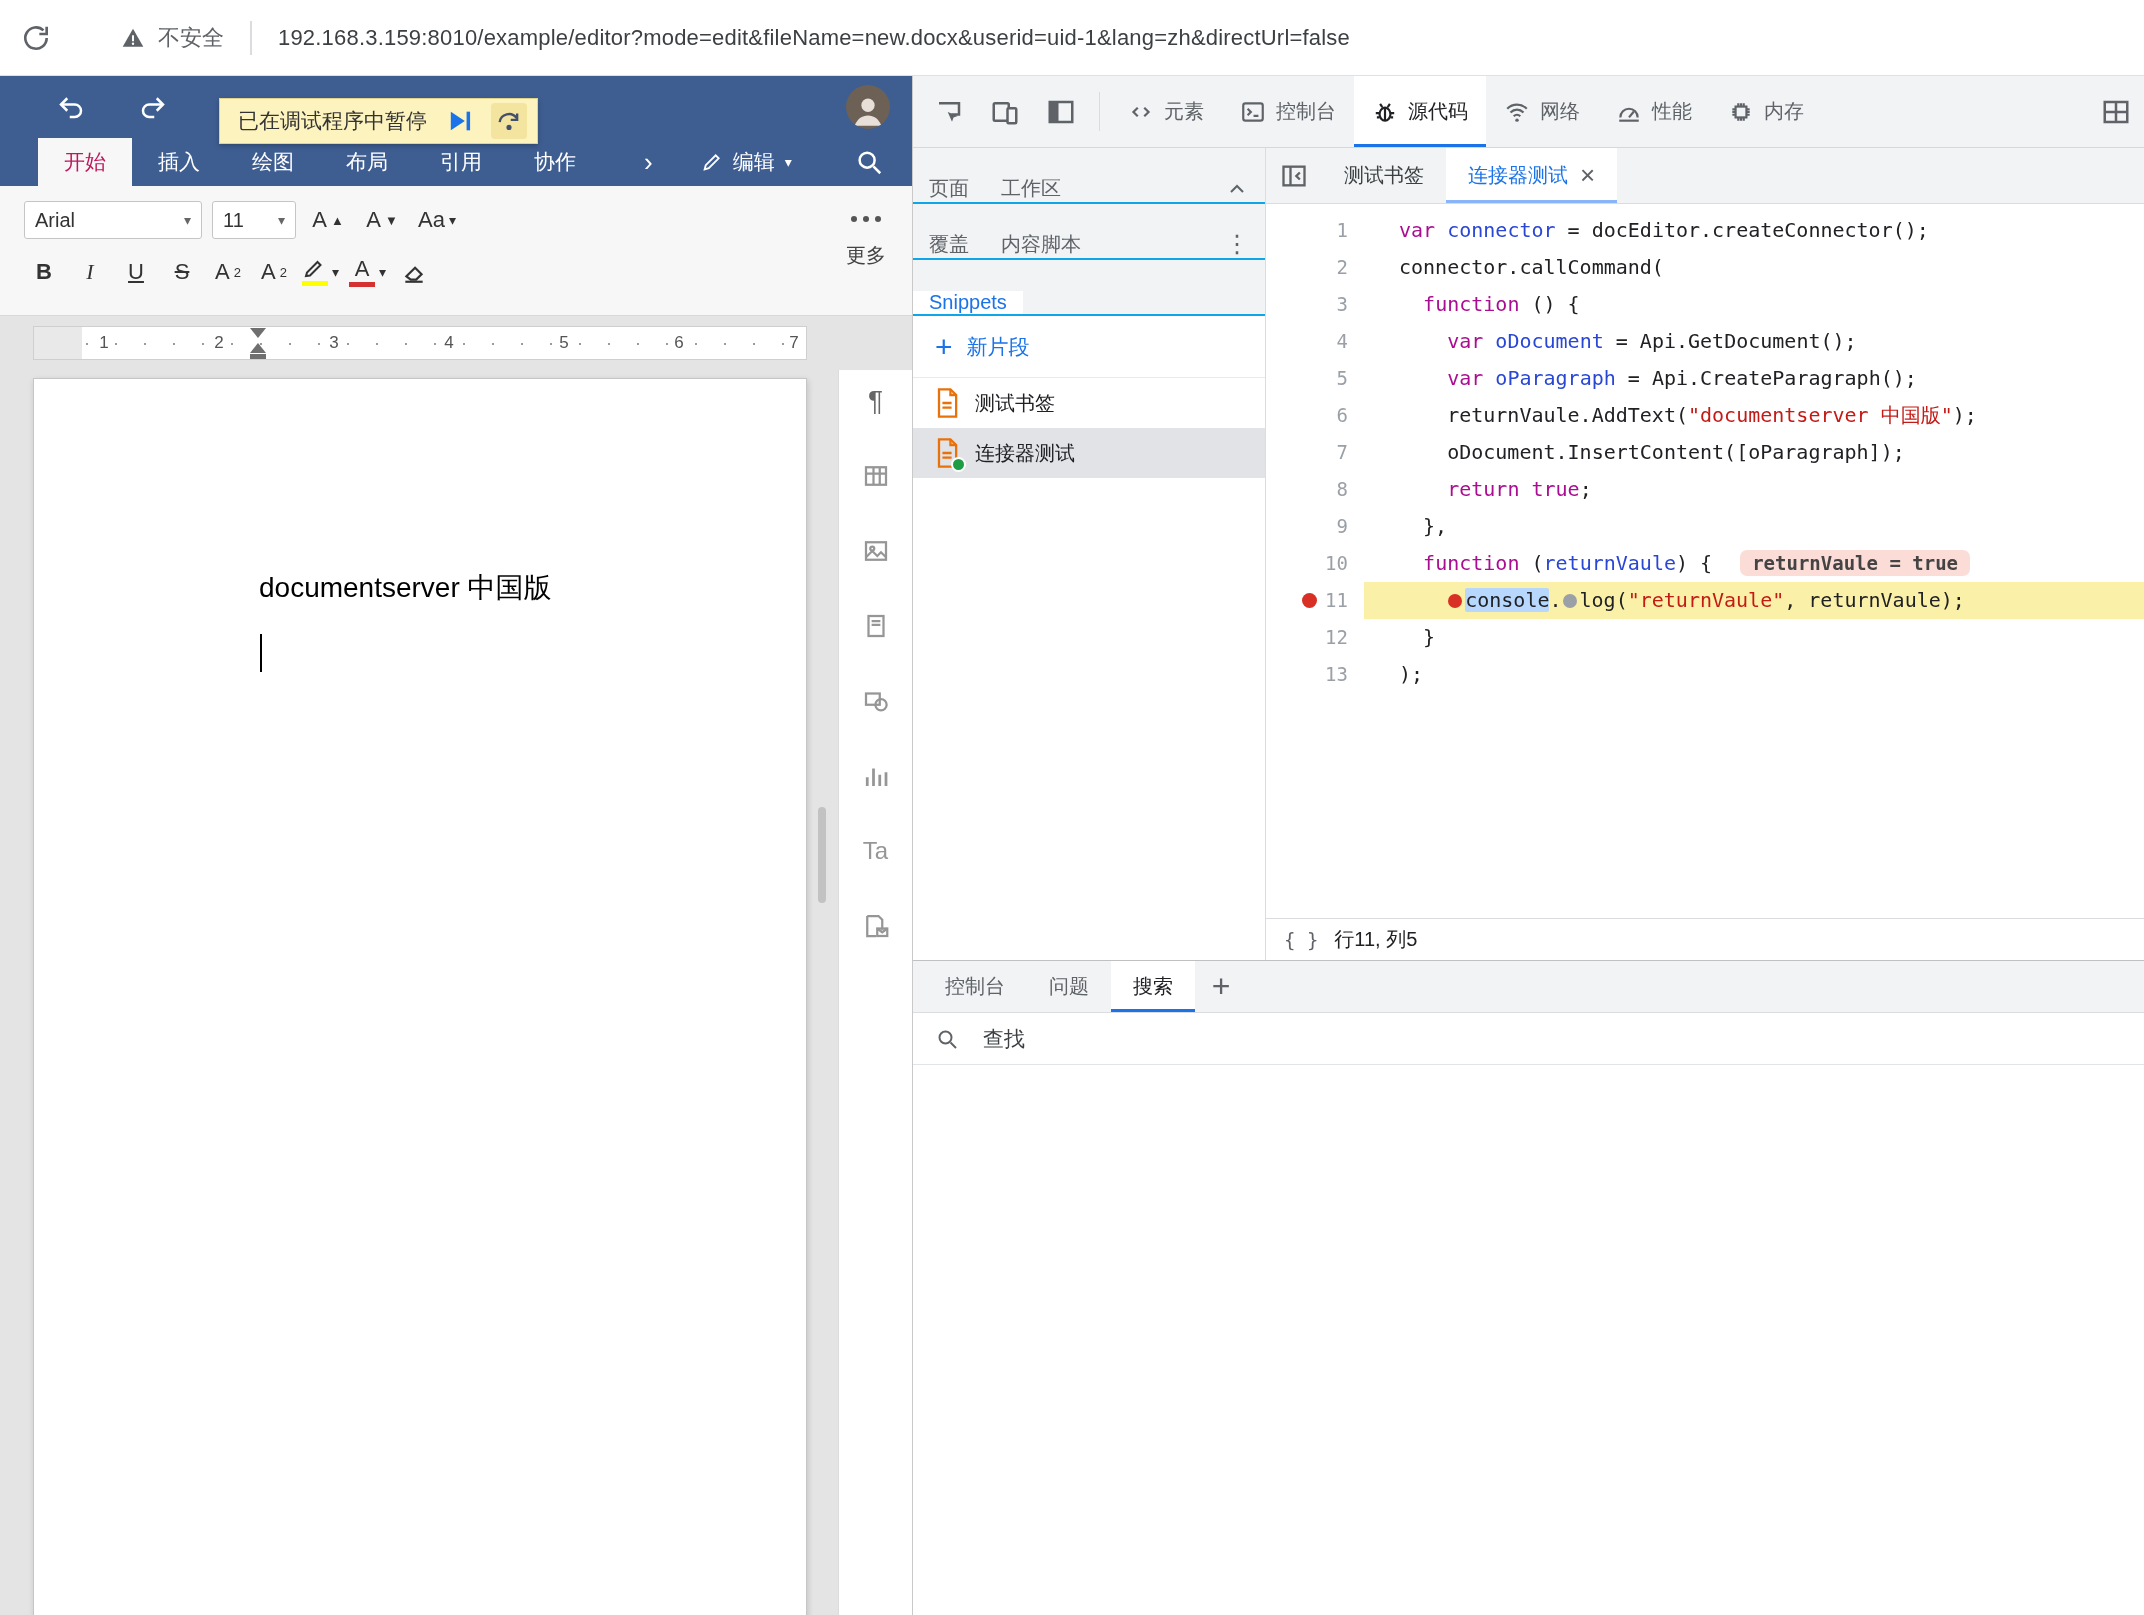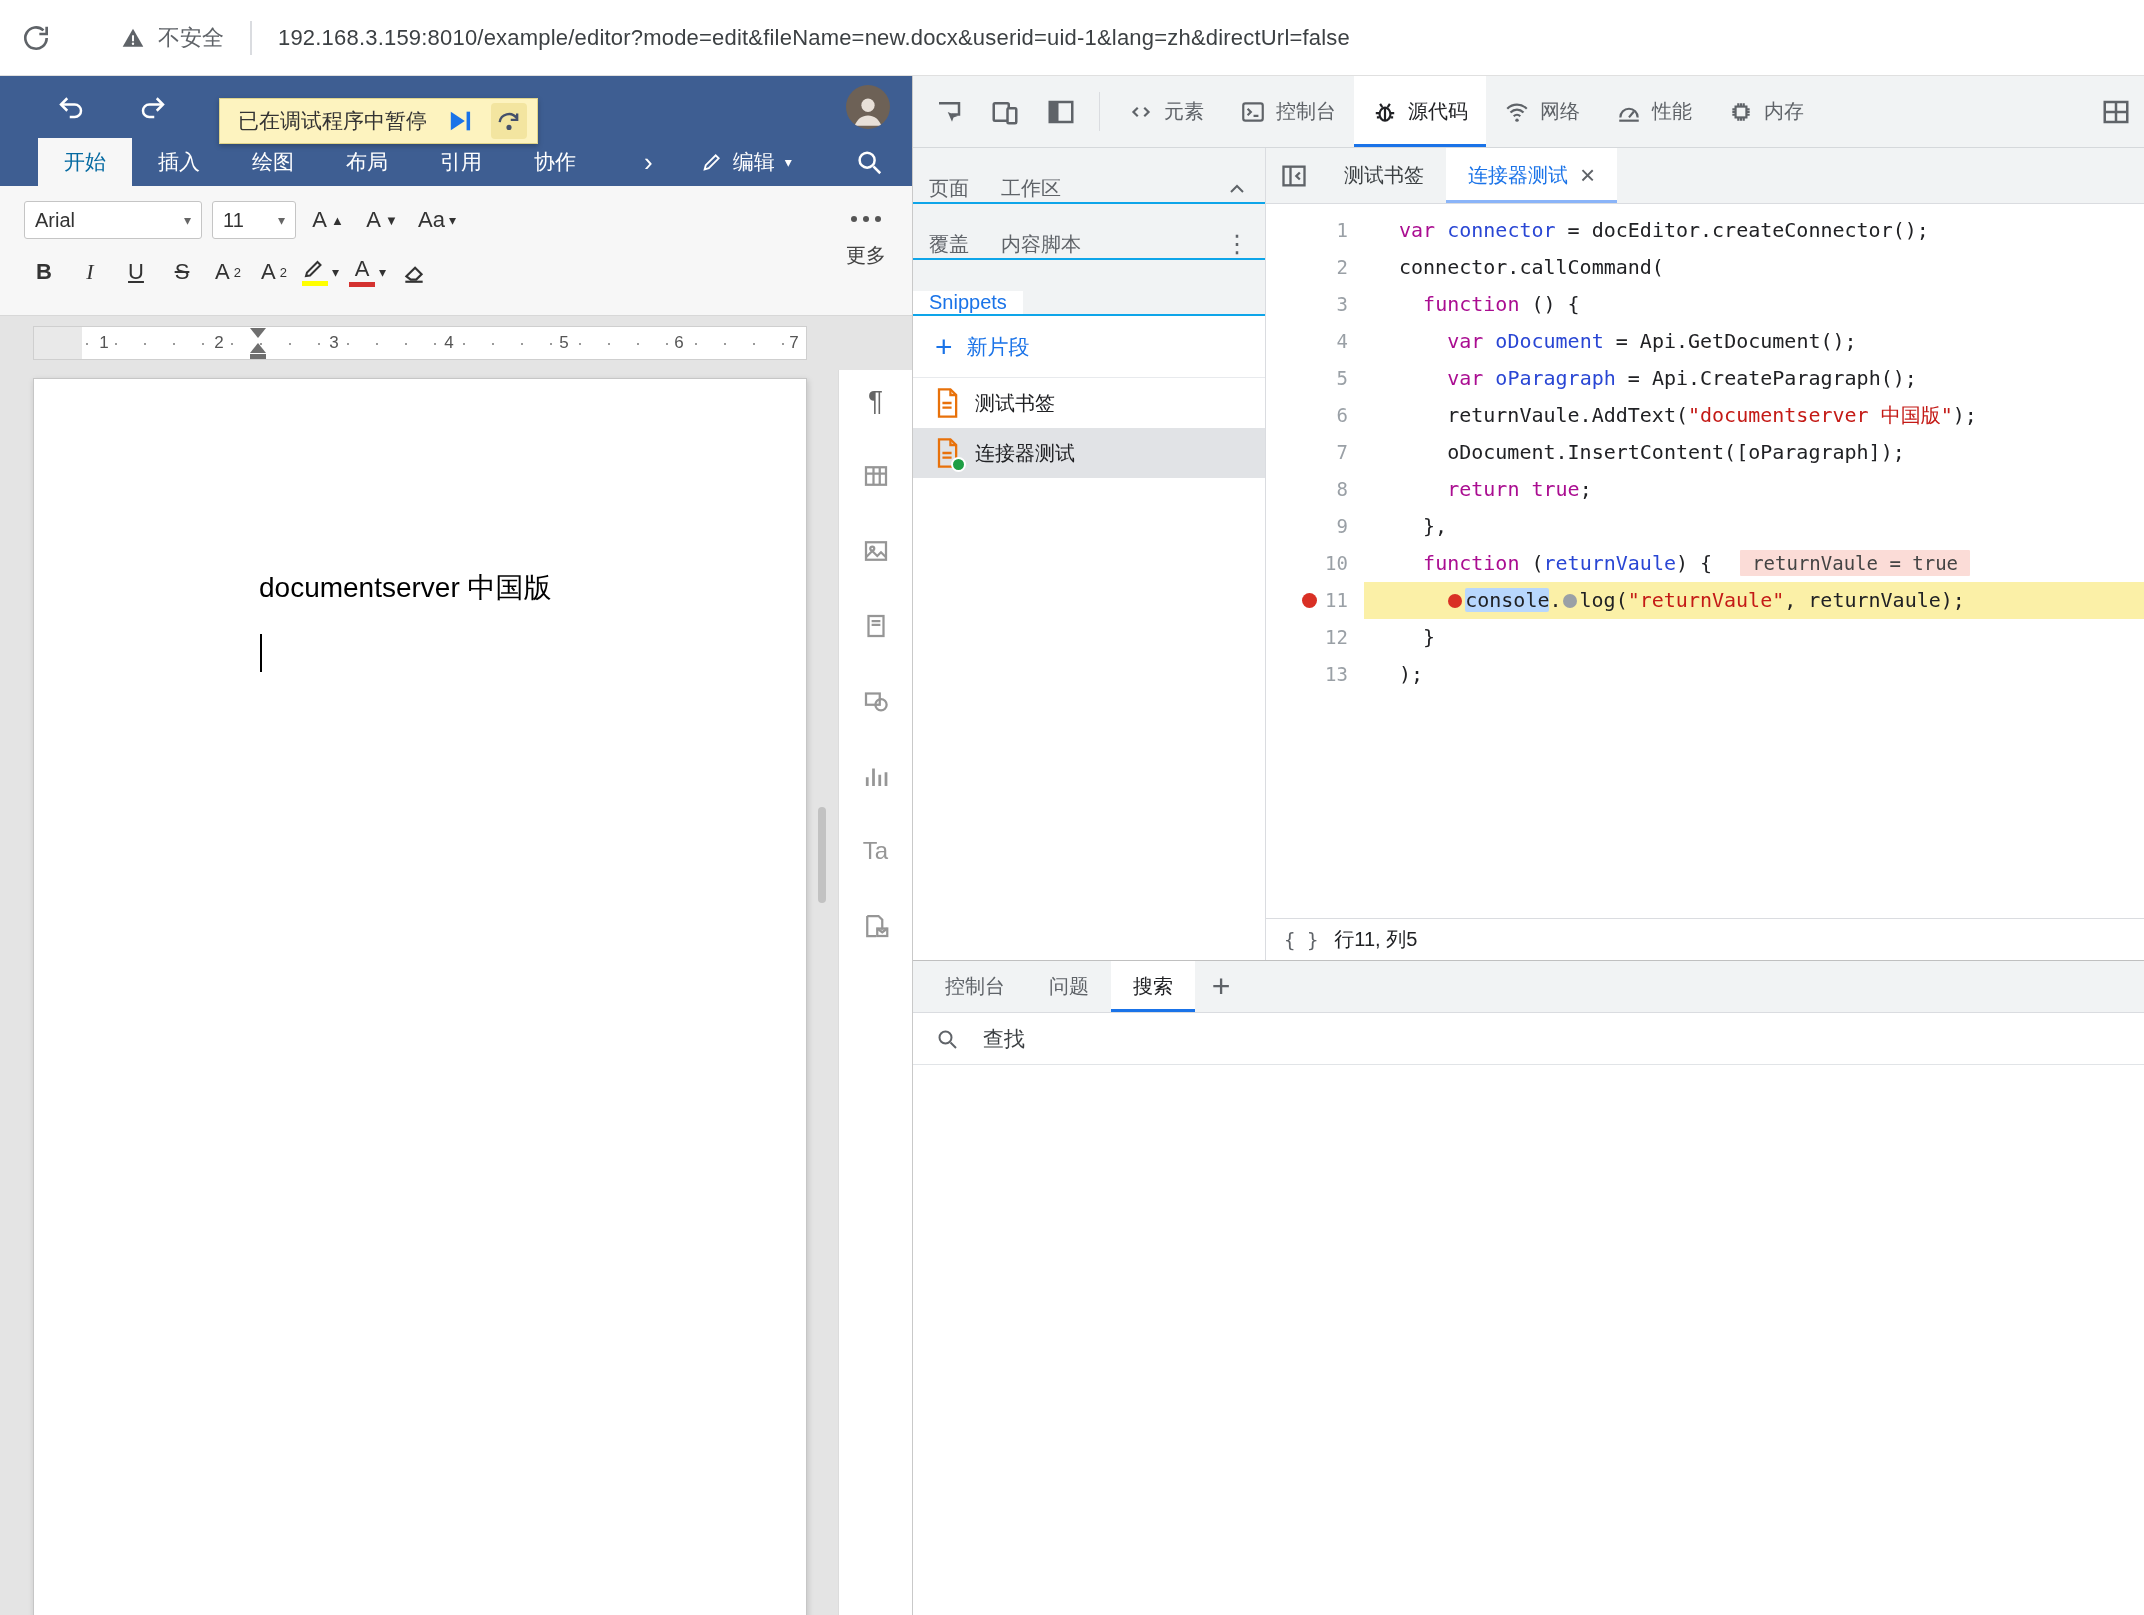--- a/index.html
+++ b/index.html
@@ -21,21 +21,21 @@
   .ed-header { height:62px; background:#3e5e92; display:flex; align-items:center; padding-left:52px; gap:44px; position:relative; }
   .hd-btn { width:38px; height:38px; display:flex; align-items:center; justify-content:center; color:#fff; }
   .avatar { position:absolute; right:22px; top:9px; width:44px; height:44px; border-radius:50%; background:#6d6156; overflow:hidden; display:flex; align-items:flex-end; justify-content:center; }
 
   .debug-banner { position:absolute; left:219px; top:22px; height:46px; z-index:20; background:#fdf3bf; border:1px solid #e0d48a; box-shadow:0 2px 5px rgba(0,0,0,.25); display:flex; align-items:center; gap:14px; padding:0 10px 0 18px; font-size:21px; color:#333; }
   .dbg-btn { width:36px; height:36px; display:flex; align-items:center; justify-content:center; border-radius:4px; }
   .dbg-btn.step { background:#f3e5a0; }
 
   .ed-tabs { height:48px; background:#3e5e92; display:flex; align-items:center; padding-left:38px; color:#fff; font-size:21px; position:relative; }
   .ed-tab { height:100%; display:flex; align-items:center; padding:0 26px; }
-  .ed-tab.active { background:#f7f7f7; color:#0369a1; }
+  .ed-tab.active { background:#f7f7f7; color:#be185d; }
   .tabs-chevron { margin-left:42px; font-size:26px; color:#fff; }
   .edit-mode { margin-left:48px; display:flex; align-items:center; gap:10px; }
   .caret { font-size:14px; color:inherit; }
   .ed-search { position:absolute; right:24px; top:9px; width:34px; height:34px; }
 
   .ed-toolbar { height:130px; background:#f7f7f7; border-bottom:1px solid #d8d8d8; position:relative; }
   .tb-row1 { position:absolute; top:14px; left:24px; display:flex; align-items:center; gap:10px; }
   .tb-row2 { position:absolute; top:66px; left:22px; display:flex; align-items:center; gap:2px; }
   .tb-select { height:38px; background:#fff; border:1px solid #c5c5c5; border-radius:3px; display:flex; align-items:center; justify-content:space-between; padding:0 10px; font-size:20px; color:#333;text-align:center; }
   .tb-select .caret { color:#666; }
@@ -103,21 +103,21 @@
   .code-area { flex:1; background:#fff; font-family:"DejaVu Sans Mono", monospace; font-size:20px; line-height:37px; padding-top:8px; overflow:hidden; }
   .code-line { display:flex; height:37px; white-space:pre; }
   .gutter { flex:0 0 98px; display:flex; justify-content:flex-end; align-items:center; gap:8px; padding-right:16px; color:#9aa0a6; font-size:19px; }
   .bp-dot { width:15px; height:15px; border-radius:50%; background:#d93025; }
   .code-text { flex:1; padding-left:35px; color:#202124; }
   .code-line.exec .code-text { background:#fbf0a7; }
   .tk-k { color:#aa0d91; } .tk-d { color:#2946d4; } .tk-s { color:#c41a16; } .tk-pl { color:#202124; }
   .tk-sel { background:#b8d7fd; border-radius:2px; }
   .inline-dot { display:inline-block; width:14px; height:14px; border-radius:50%; vertical-align:-1px; margin:0 3px 0 1px; }
   .inline-dot.red { background:#d93025; } .inline-dot.gray { background:#9aa0a6; }
-  .inline-eval { background:#fbdcd7; color:#444; padding:2px 12px; margin-left:16px; border-radius:1px; font-size:19px; }
+  .inline-eval { background:#fbdcd7; color:#444; padding:2px 12px; margin-left:16px; border-radius:7px; font-size:19px;font-weight:bold; }
 
   .status-bar { height:42px; border-top:1px solid #dadce0; background:#fff; display:flex; align-items:center; gap:16px; padding-left:18px; font-size:20px; }
   .pp-icon { color:#5f6368; font-family:"DejaVu Sans Mono",monospace; font-size:19px; }
 
   .dt-drawer { height:655px; border-top:1px solid #c0c0c0; display:flex; flex-direction:column; background:#fff; }
   .drawer-tabs { height:52px; background:#f1f3f4; border-bottom:1px solid #dadce0; display:flex; align-items:stretch; padding-left:10px; }
   .drawer-tab { padding:0 22px; display:flex; align-items:center; font-size:20px; color:#5f6368; }
   .drawer-tab.active { background:#fff; color:#202124; box-shadow:inset 0 -3px 0 #1a73e8; }
   .drawer-plus { width:52px; display:flex; align-items:center; justify-content:center; color:#5f6368; font-size:32px; }
   .search-row { height:52px; display:flex; align-items:center; gap:24px; padding-left:22px; border-bottom:1px solid #e1e4e7; font-size:21px; color:#3c4043; }

